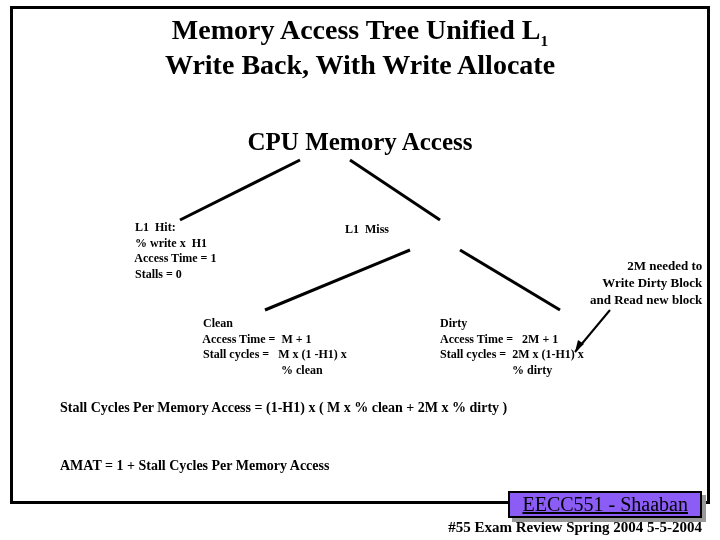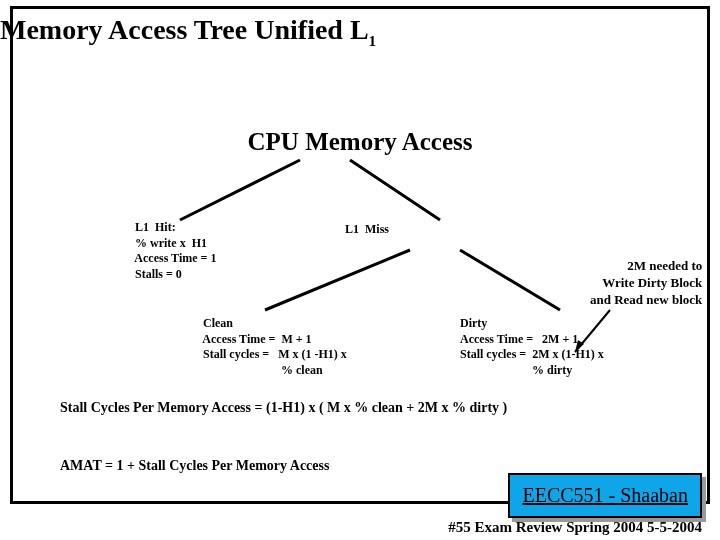--- a/index.html
+++ b/index.html
@@ -14,20 +14,21 @@
   }
   .frame {
     position: absolute;
     left: 10px; top: 6px;
     width: 700px; height: 498px;
     border: 3px solid #000;
   }
   .title {
     position: absolute;
     top: 14px; left: 0; right: 0;
+    text-align: center;
     font-weight: bold;
     font-size: 28px;
     line-height: 1.15;
   }
   .title .sub { font-size: 0.55em; vertical-align: sub; }
   .root-label {
     position: absolute;
     top: 128px; left: 0; right: 0;
     text-align: center;
     font-weight: bold;
@@ -63,40 +64,41 @@
     right: 18px; bottom: 22px;
   }
   .footer-box .shadow {
     position: absolute;
     left: 4px; top: 4px;
     width: 100%; height: 100%;
     background: #999;
   }
   .footer-box .label {
     position: relative;
-    background: #0ea5e9;
+    background: #8b5cf6;
     border: 2px solid #000;
-    padding: 9px 12px;
+    padding: 0 12px;
     font-size: 20px;
     text-decoration: underline;
   }
   .page-note {
     position: absolute;
     right: 18px; bottom: 4px;
     font-weight: bold;
     font-size: 15px;
   }
 </style>
 </head>
 <body>
 
 <div class="frame"></div>
 
 <div class="title">
   <span>Memory Access Tree Unified L</span><span class="sub">1</span><br>
+  <span>Write Back,  With Write Allocate</span>
 </div>
 
 <div class="root-label">CPU Memory  Access</div>
 
 <svg class="tree">
 
   <line x1="300" y1="160" x2="180" y2="220" stroke="#000" stroke-width="3"></line>
   <line x1="350" y1="160" x2="440" y2="220" stroke="#000" stroke-width="3"></line>
 
   <line x1="410" y1="250" x2="265" y2="310" stroke="#000" stroke-width="3"></line>
@@ -111,21 +113,21 @@
  Access Time = 1
  Stalls = 0</div>
 
 <div class="node-text" style="left:345px; top:222px;">L1  Miss</div>
 
 <div class="node-text" style="left:200px; top:316px;"> Clean
  Access Time =  M + 1
  Stall cycles =   M x (1 -H1) x
                            % clean</div>
 
-<div class="node-text" style="left:440px; top:316px;margin-left:20px;">Dirty
+<div class="node-text" style="left:440px; top:316px;">Dirty
 Access Time =   2M + 1
 Stall cycles =  2M x (1-H1) x
                         % dirty</div>
 
 <div class="side-note" style="left:590px; top:258px; white-space:pre;">2M needed to
 Write Dirty Block
 and Read new block</div>
 
 <div class="formula" style="left:60px; top:400px;">
   <span>Stall Cycles Per Memory Access = </span>

